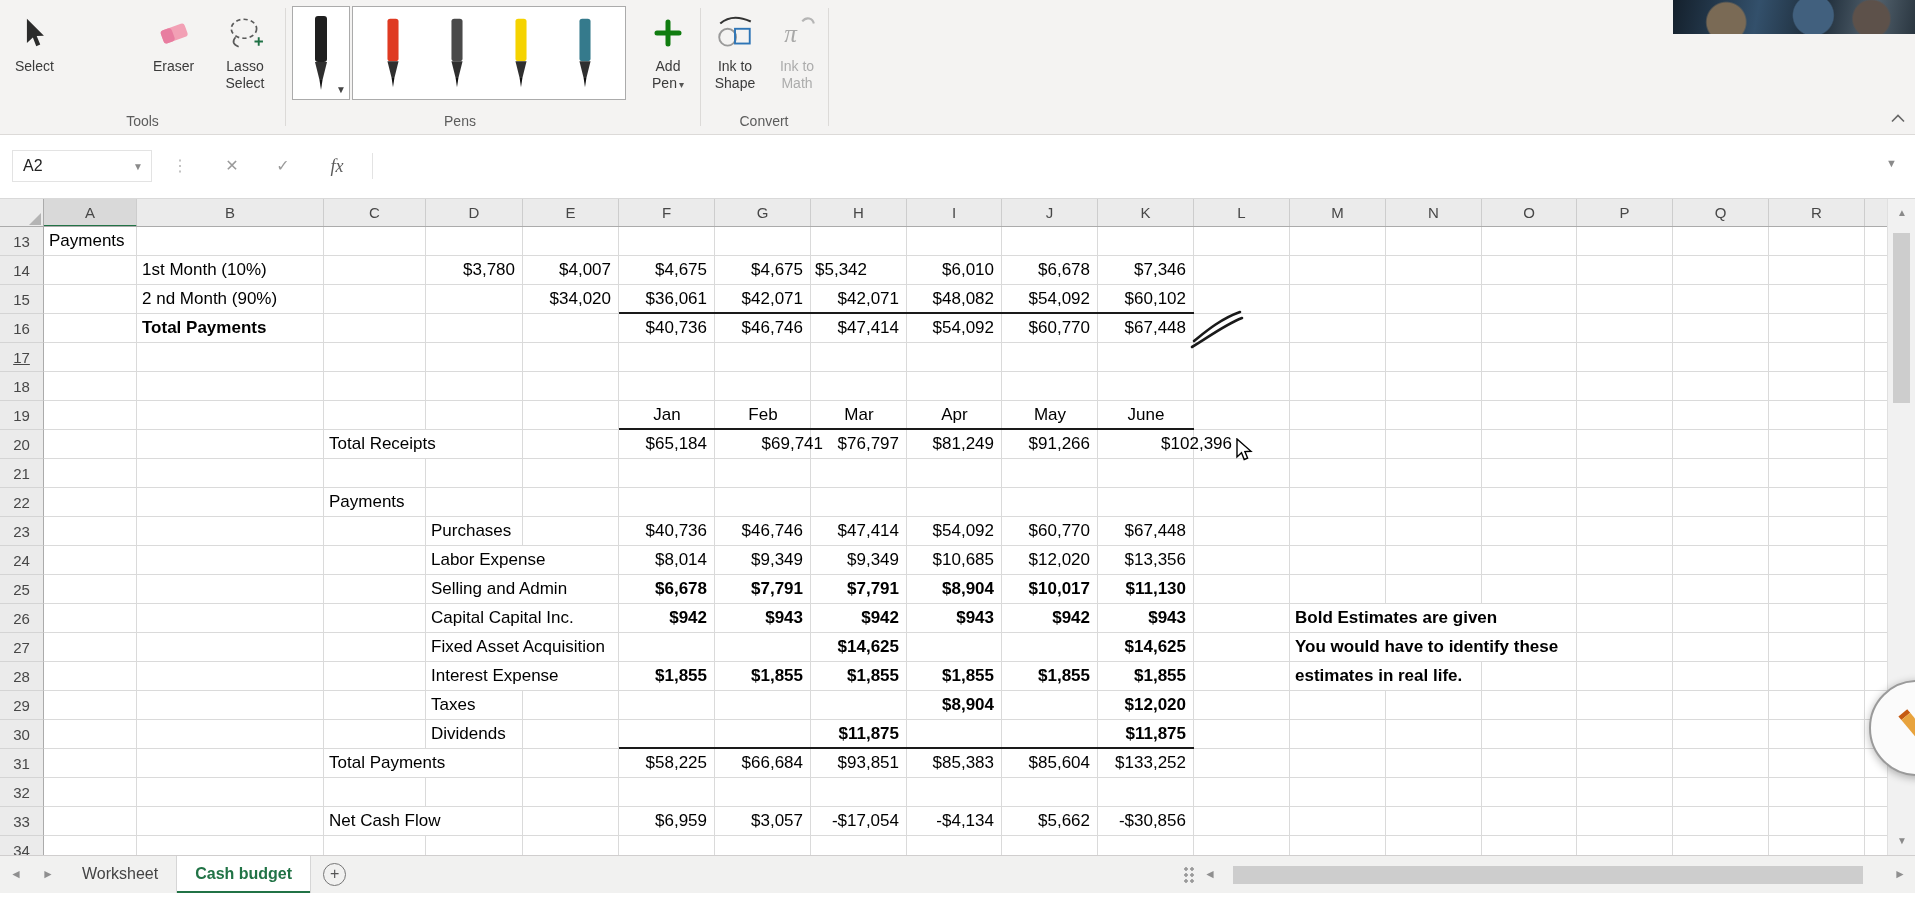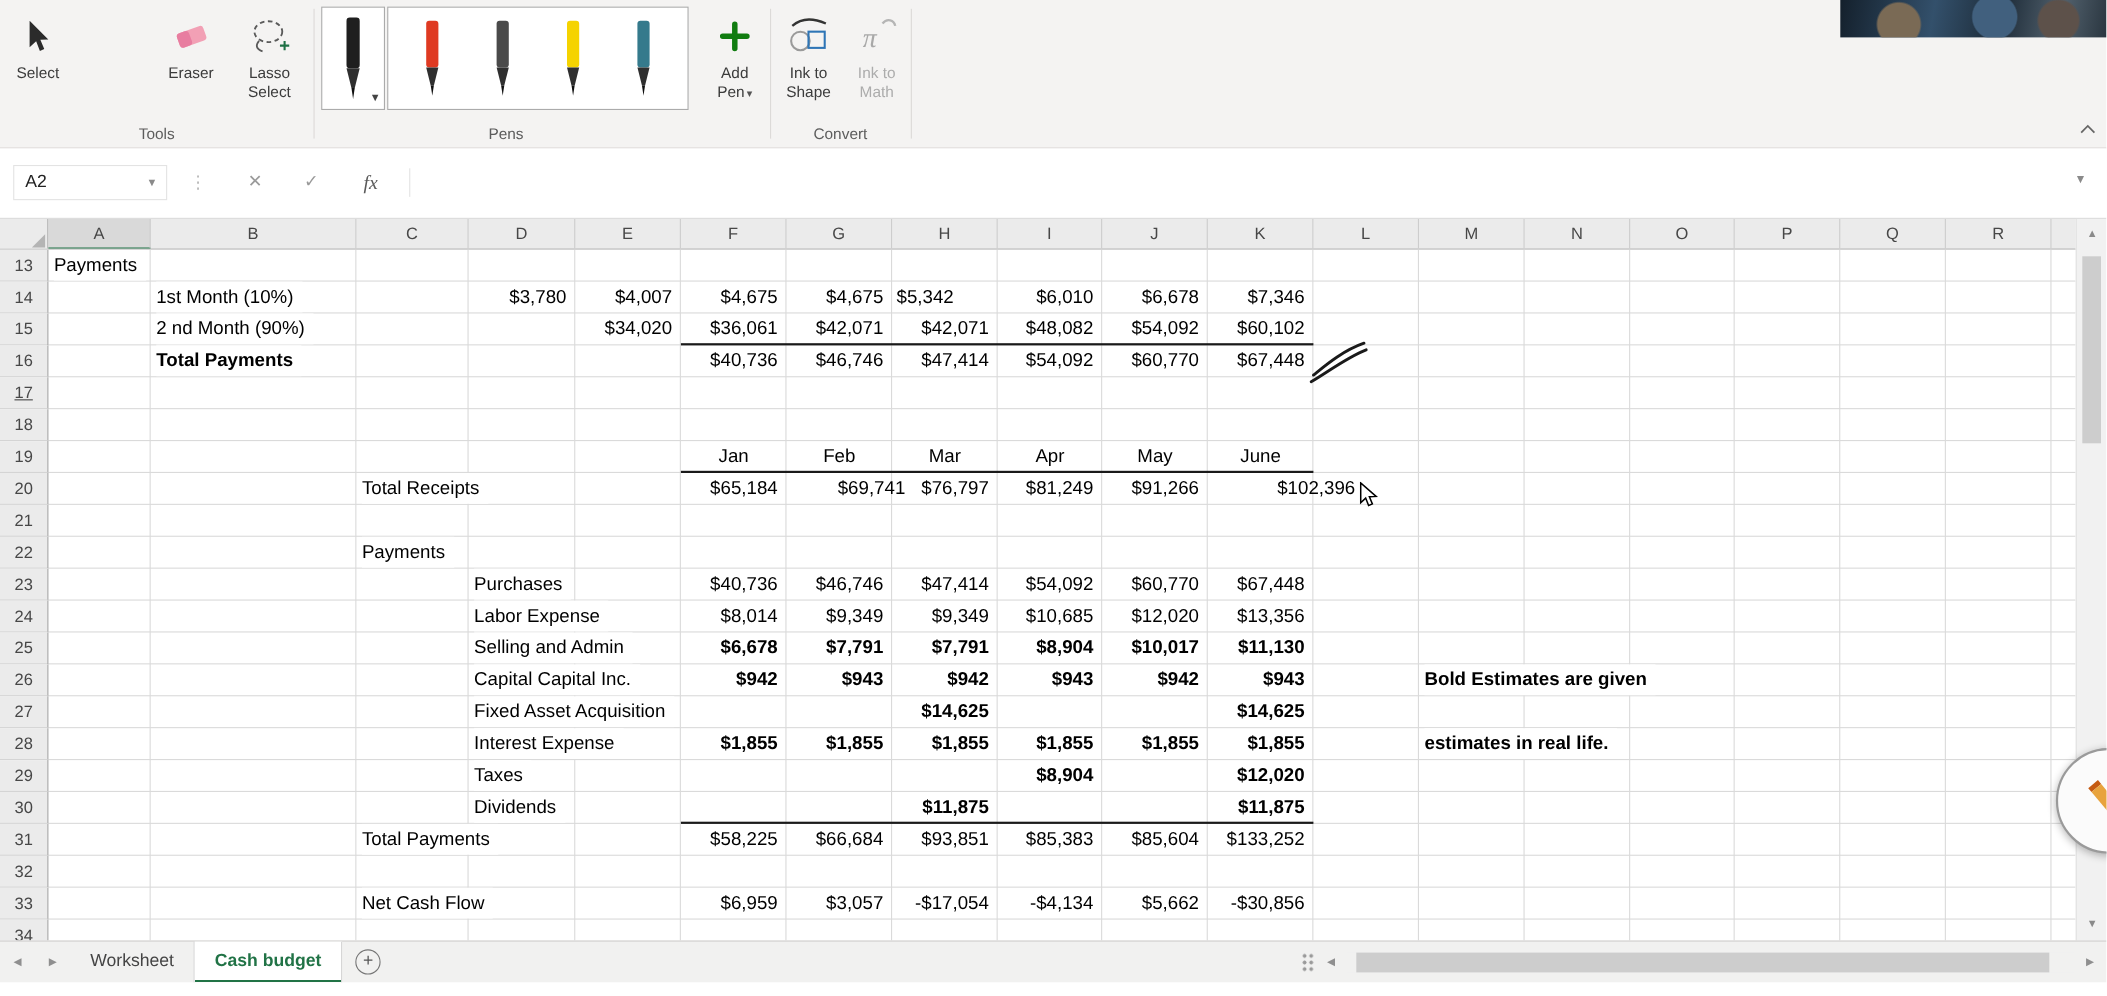--- a/index.html
+++ b/index.html
@@ -371,20 +371,21 @@
       <div class="cell ar bold" style="left: 716px; width: 87px; top: 377px;">$943</div>
       <div class="cell ar bold" style="left: 812px; width: 87px; top: 377px;">$942</div>
       <div class="cell ar bold" style="left: 908px; width: 86px; top: 377px;">$943</div>
       <div class="cell ar bold" style="left: 1003px; width: 87px; top: 377px;">$942</div>
       <div class="cell ar bold" style="left: 1099px; width: 87px; top: 377px;">$943</div>
       <div class="cell al bold" style="left: 1295px; top: 377px;">Bold Estimates are given</div>
       <div class="row-h" style="top: 406px;">27</div>
       <div class="cell al" style="left: 431px; top: 406px;">Fixed Asset Acquisition</div>
       <div class="cell ar bold" style="left: 812px; width: 87px; top: 406px;">$14,625</div>
       <div class="cell ar bold" style="left: 1099px; width: 87px; top: 406px;">$14,625</div>
+      <div class="cell al bold" style="left: 1295px; top: 406px;">You would have to identify these</div>
       <div class="row-h" style="top: 435px;">28</div>
       <div class="cell al" style="left: 431px; top: 435px;">Interest Expense</div>
       <div class="cell ar bold" style="left: 620px; width: 87px; top: 435px;">$1,855</div>
       <div class="cell ar bold" style="left: 716px; width: 87px; top: 435px;">$1,855</div>
       <div class="cell ar bold" style="left: 812px; width: 87px; top: 435px;">$1,855</div>
       <div class="cell ar bold" style="left: 908px; width: 86px; top: 435px;">$1,855</div>
       <div class="cell ar bold" style="left: 1003px; width: 87px; top: 435px;">$1,855</div>
       <div class="cell ar bold" style="left: 1099px; width: 87px; top: 435px;">$1,855</div>
       <div class="cell al bold" style="left: 1295px; top: 435px;">estimates in real life.</div>
       <div class="row-h" style="top: 464px;">29</div>

